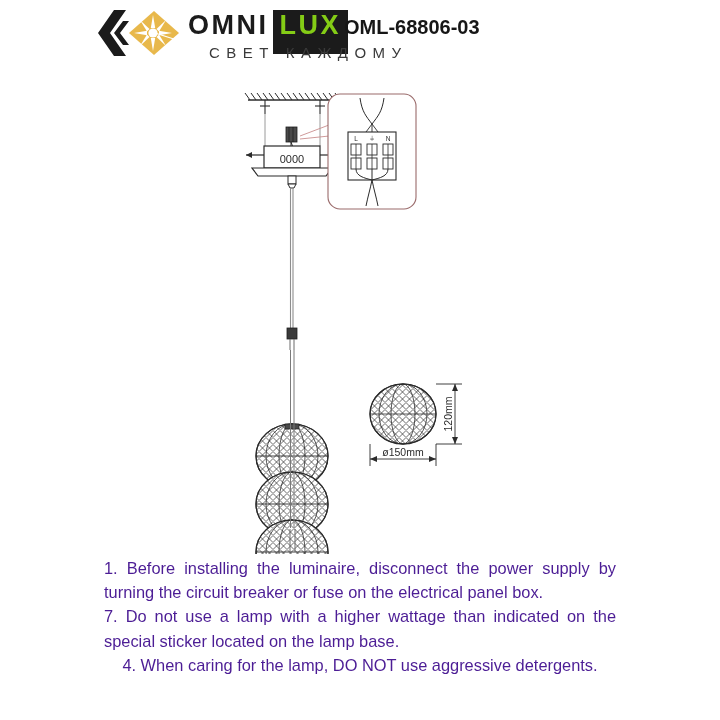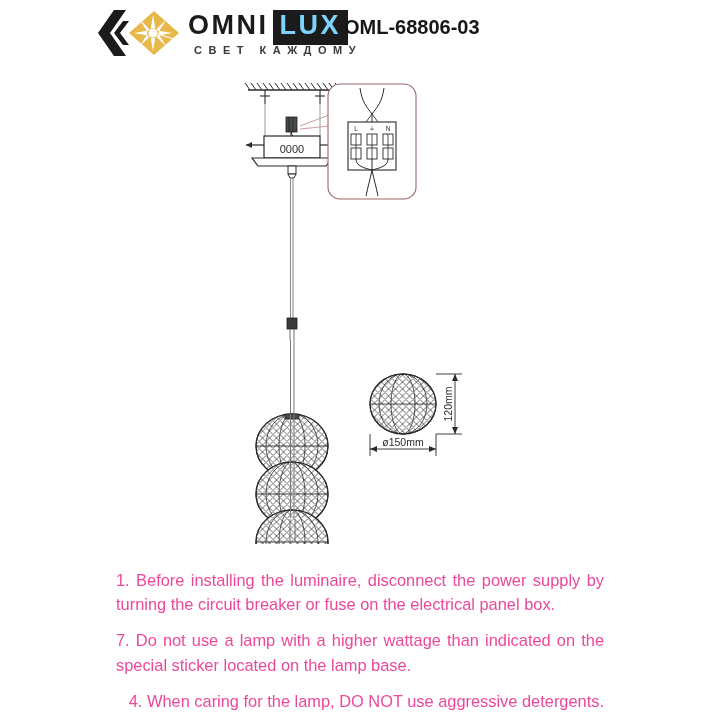--- a/index.html
+++ b/index.html
@@ -25,60 +25,60 @@
     position:absolute;left:0;top:2px;width:88px;height:50px;
   }
   .logo-wordmark{
     position:absolute;left:92px;top:4px;
     font-size:27px;font-weight:bold;letter-spacing:2.5px;
     color:#1b1b1b;line-height:1;
     white-space:nowrap;
   }
   .logo-lux{
     display:inline-block;
-    background:#1b1b1b;color:#7dd3fc;
-    padding:2px 7px 6px 7px;
+    background:#1b1b1b;color:#84cc16;
+    padding:2px 7px 15px 7px;
     margin-left:4px;
     letter-spacing:2.5px;
   }
   .logo-tagline{
-    position:absolute;left:98px;top:38px;
-    font-size:11px;font-weight:bold;
+    position:absolute;left:113px;top:38px;
+    font-size:15px;font-weight:normal;
     letter-spacing:6.5px;
     color:#3a3a3a;
     white-space:nowrap;
   }
   .product-code{
     position:absolute;left:344px;top:16px;
     font-size:20px;font-weight:bold;
     letter-spacing:0px;
     color:#161616;
     white-space:nowrap;
   }
 
   
   .diagram{
-    position:absolute;left:0;top:74px;width:600px;height:470px;text-decoration:underline;
+    position:absolute;left:0;top:84px;width:600px;height:470px;text-decoration:underline;
   }
   .diagram svg{display:block;}
 
   
   .instructions{
     position:absolute;left:104px;top:556px;
     width:512px;
   }
   .instr-line{
     font-size:16.4px;
     line-height:24.2px;
-    color:#ec4899;
+    color:#4c1d95;
     text-align:justify;
     text-justify:inter-word;
-    margin:12px;
-  }
-  .instr-line.nojust{text-align:right;}
+    margin:0;
+  }
+  .instr-line.nojust{text-align:center;}
 </style>
 </head>
 <body>
 
 <div class="sheet">
 
   <div class="header">
 
     <div class="logo-wrap">
       <svg class="logo-mark" viewBox="0 0 88 50">

